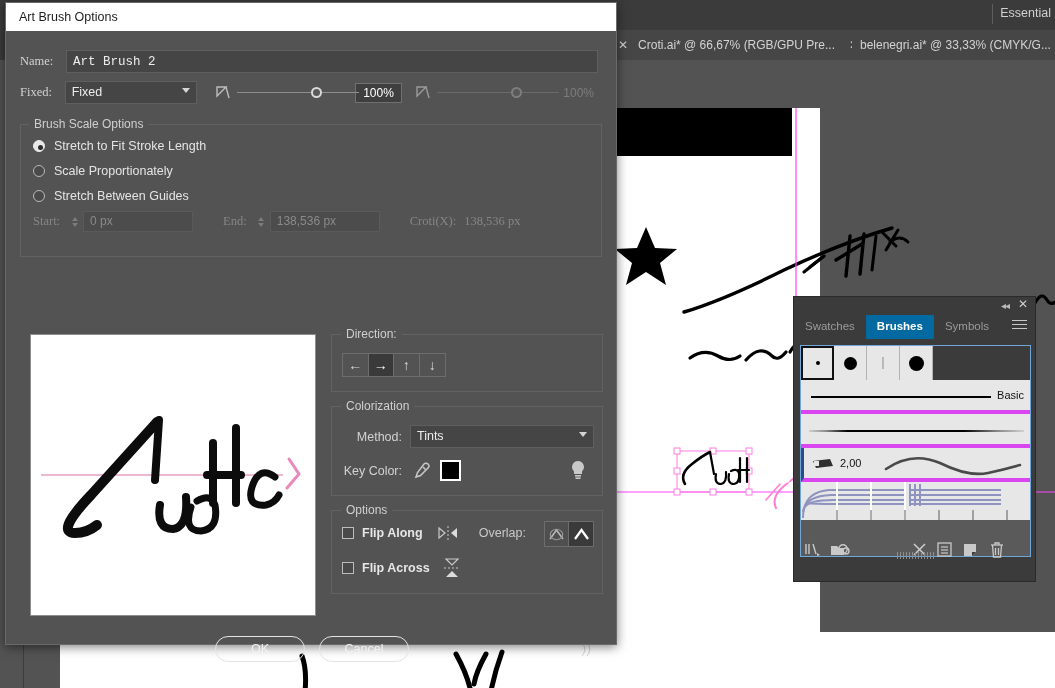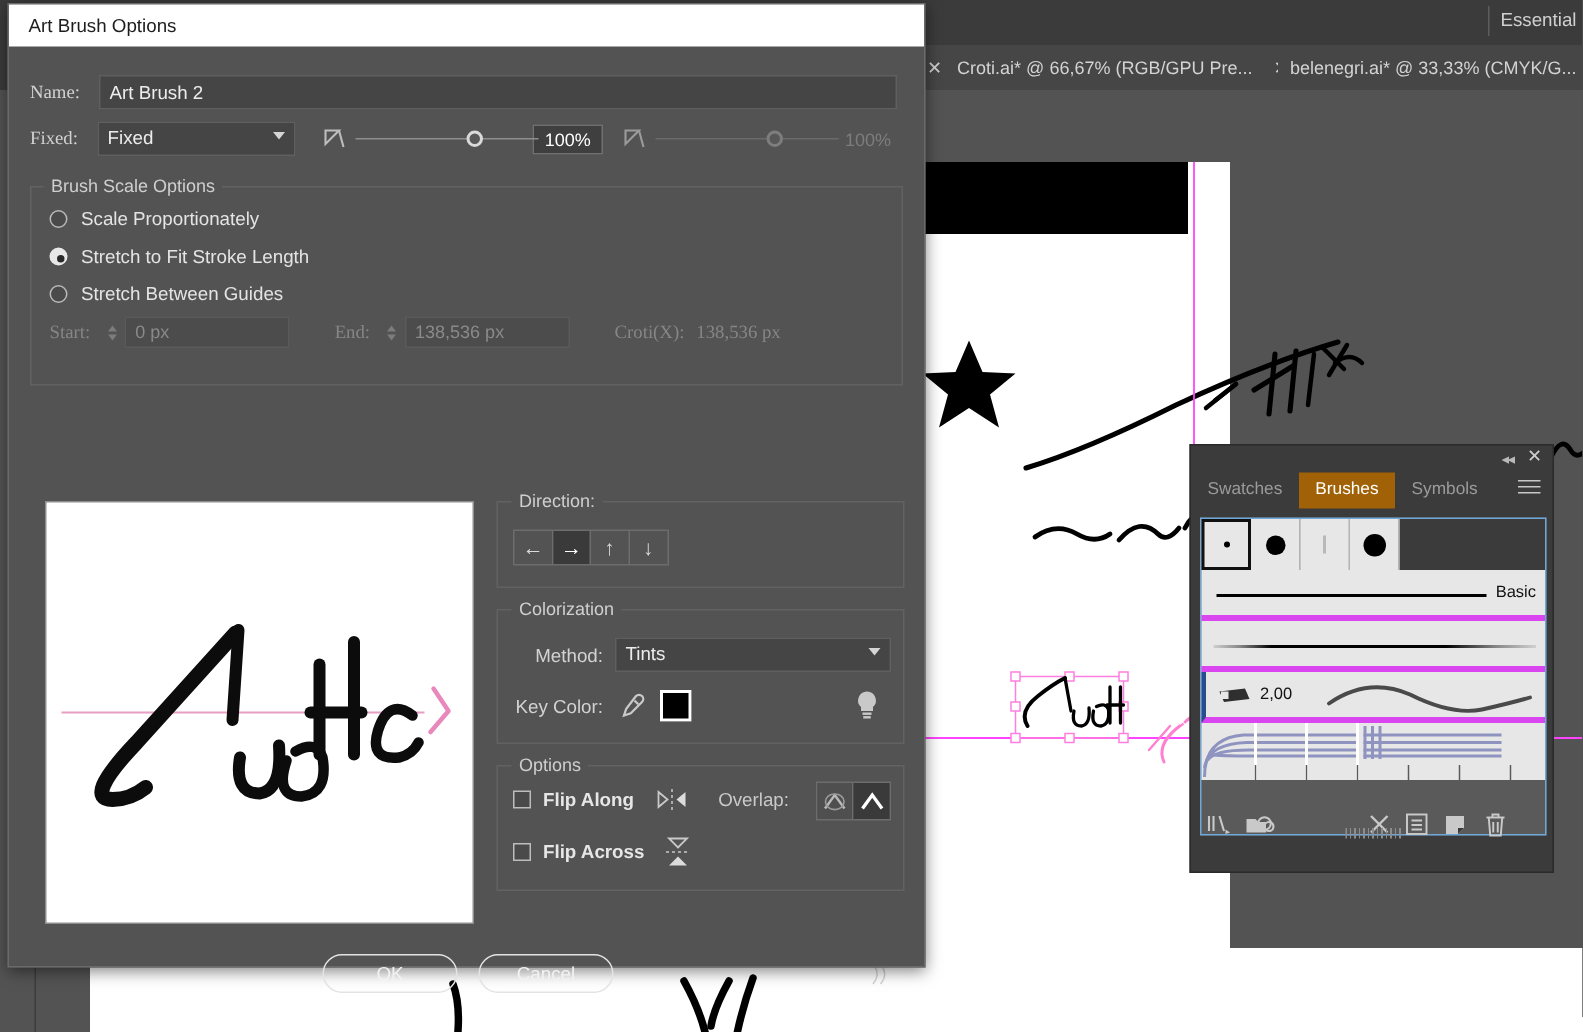--- a/index.html
+++ b/index.html
@@ -72,21 +72,21 @@
     background: #3b3b3b; border: 1px solid #2a2a2a;
   }
   .panel-topbar { position: relative; height: 18px; }
   .panel-collapse { position: absolute; right: 26px; top: 3px; color: #b9b9b9; font-size: 10px; letter-spacing:-1px;}
   .panel-close { position: absolute; right: 7px; top: 0px; color: #cfcfcf; font-size: 12px; }
   .panel-tabs { position: relative; height: 24px; display: flex; align-items: stretch; }
   .panel-tab {
     font-size: 11.5px; color: #9b9b9b; padding: 5px 11px 0 11px;
     white-space: nowrap;
   }
-  .panel-tab.active { background: #a16207; color: #ffffff; font-weight: normal; }
+  .panel-tab.active { background: #0369a1; color: #ffffff; font-weight: bold; }
   .panel-menu { position: absolute; right: 8px; top: 5px; width: 15px; }
   .panel-menu i { display:block; height:1px; background:#c8c8c8; margin-bottom:3px; }
   .brush-list {
     position: absolute; left: 6px; top: 48px; width: 231px; height: 212px;
     background: #5a5a5a; border: 1px solid #6fa8d8;
   }
   .brush-top-row { display: flex; height: 34px; background: #3b3b3b; }
   .brush-cell {
     width: 33px; height: 34px; background: #e7e7e7;
     border-right: 1px solid #b4b4b4;
@@ -131,21 +131,21 @@
 
   .row { display: flex; align-items: center; margin-top: 12px; }
   .lbl { color: #d2d2d2; font-size: 12.5px; font-family: Liberation Serif, serif; }
   .lbl.dim { color: #868686; }
   .name-label { width: 46px; }
   .text-input {
     background: #454545; border: 1px solid #5f5f5f; color: #ececec;
     font-size: 12.5px; height: 23px; padding: 0 6px; outline: none;
     font-family: "Liberation Sans", sans-serif;
   }
-  #name-input { width: 532px; }
+  #name-input { width: 532px; font-family: Liberation Mono, monospace; }
 
   .select-wrap { position: relative; }
   .select-box {
     background: #454545; border: 1px solid #5f5f5f; color: #ececec;
     font-size: 12.5px; height: 23px; line-height: 21px; padding: 0 22px 0 6px;
     width: 132px;
   }
   .select-arrow { position: absolute; right: 7px; top: 7px; width: 0; height: 0;
     border-left: 4px solid transparent; border-right: 4px solid transparent;
     border-top: 5px solid #d5d5d5; }
@@ -530,26 +530,26 @@
           <span class="track dim"></span>
           <span class="knob dim" style="left:74px;"></span>
         </div>
         <div class="pct-field dim">100%</div>
       </div>
 
       <div class="group" style="margin-top:20px;">
         <span class="legend">Brush Scale Options</span>
 
         <div class="radio-row">
+          <span class="radio on"></span>
+          <span class="radio-label">Stretch to Fit Stroke Length</span>
+        </div>
+        <div class="radio-row">
           <span class="radio"></span>
           <span class="radio-label">Scale Proportionately</span>
-        </div>
-        <div class="radio-row">
-          <span class="radio on"></span>
-          <span class="radio-label">Stretch to Fit Stroke Length</span>
         </div>
         <div class="radio-row" style="margin-bottom:8px;">
           <span class="radio"></span>
           <span class="radio-label">Stretch Between Guides</span>
         </div>
 
         <div class="startend-row">
           <span class="lbl dim" style="margin-right:8px;">Start:</span>
           <span class="stepper">
               <i class="up"></i>

